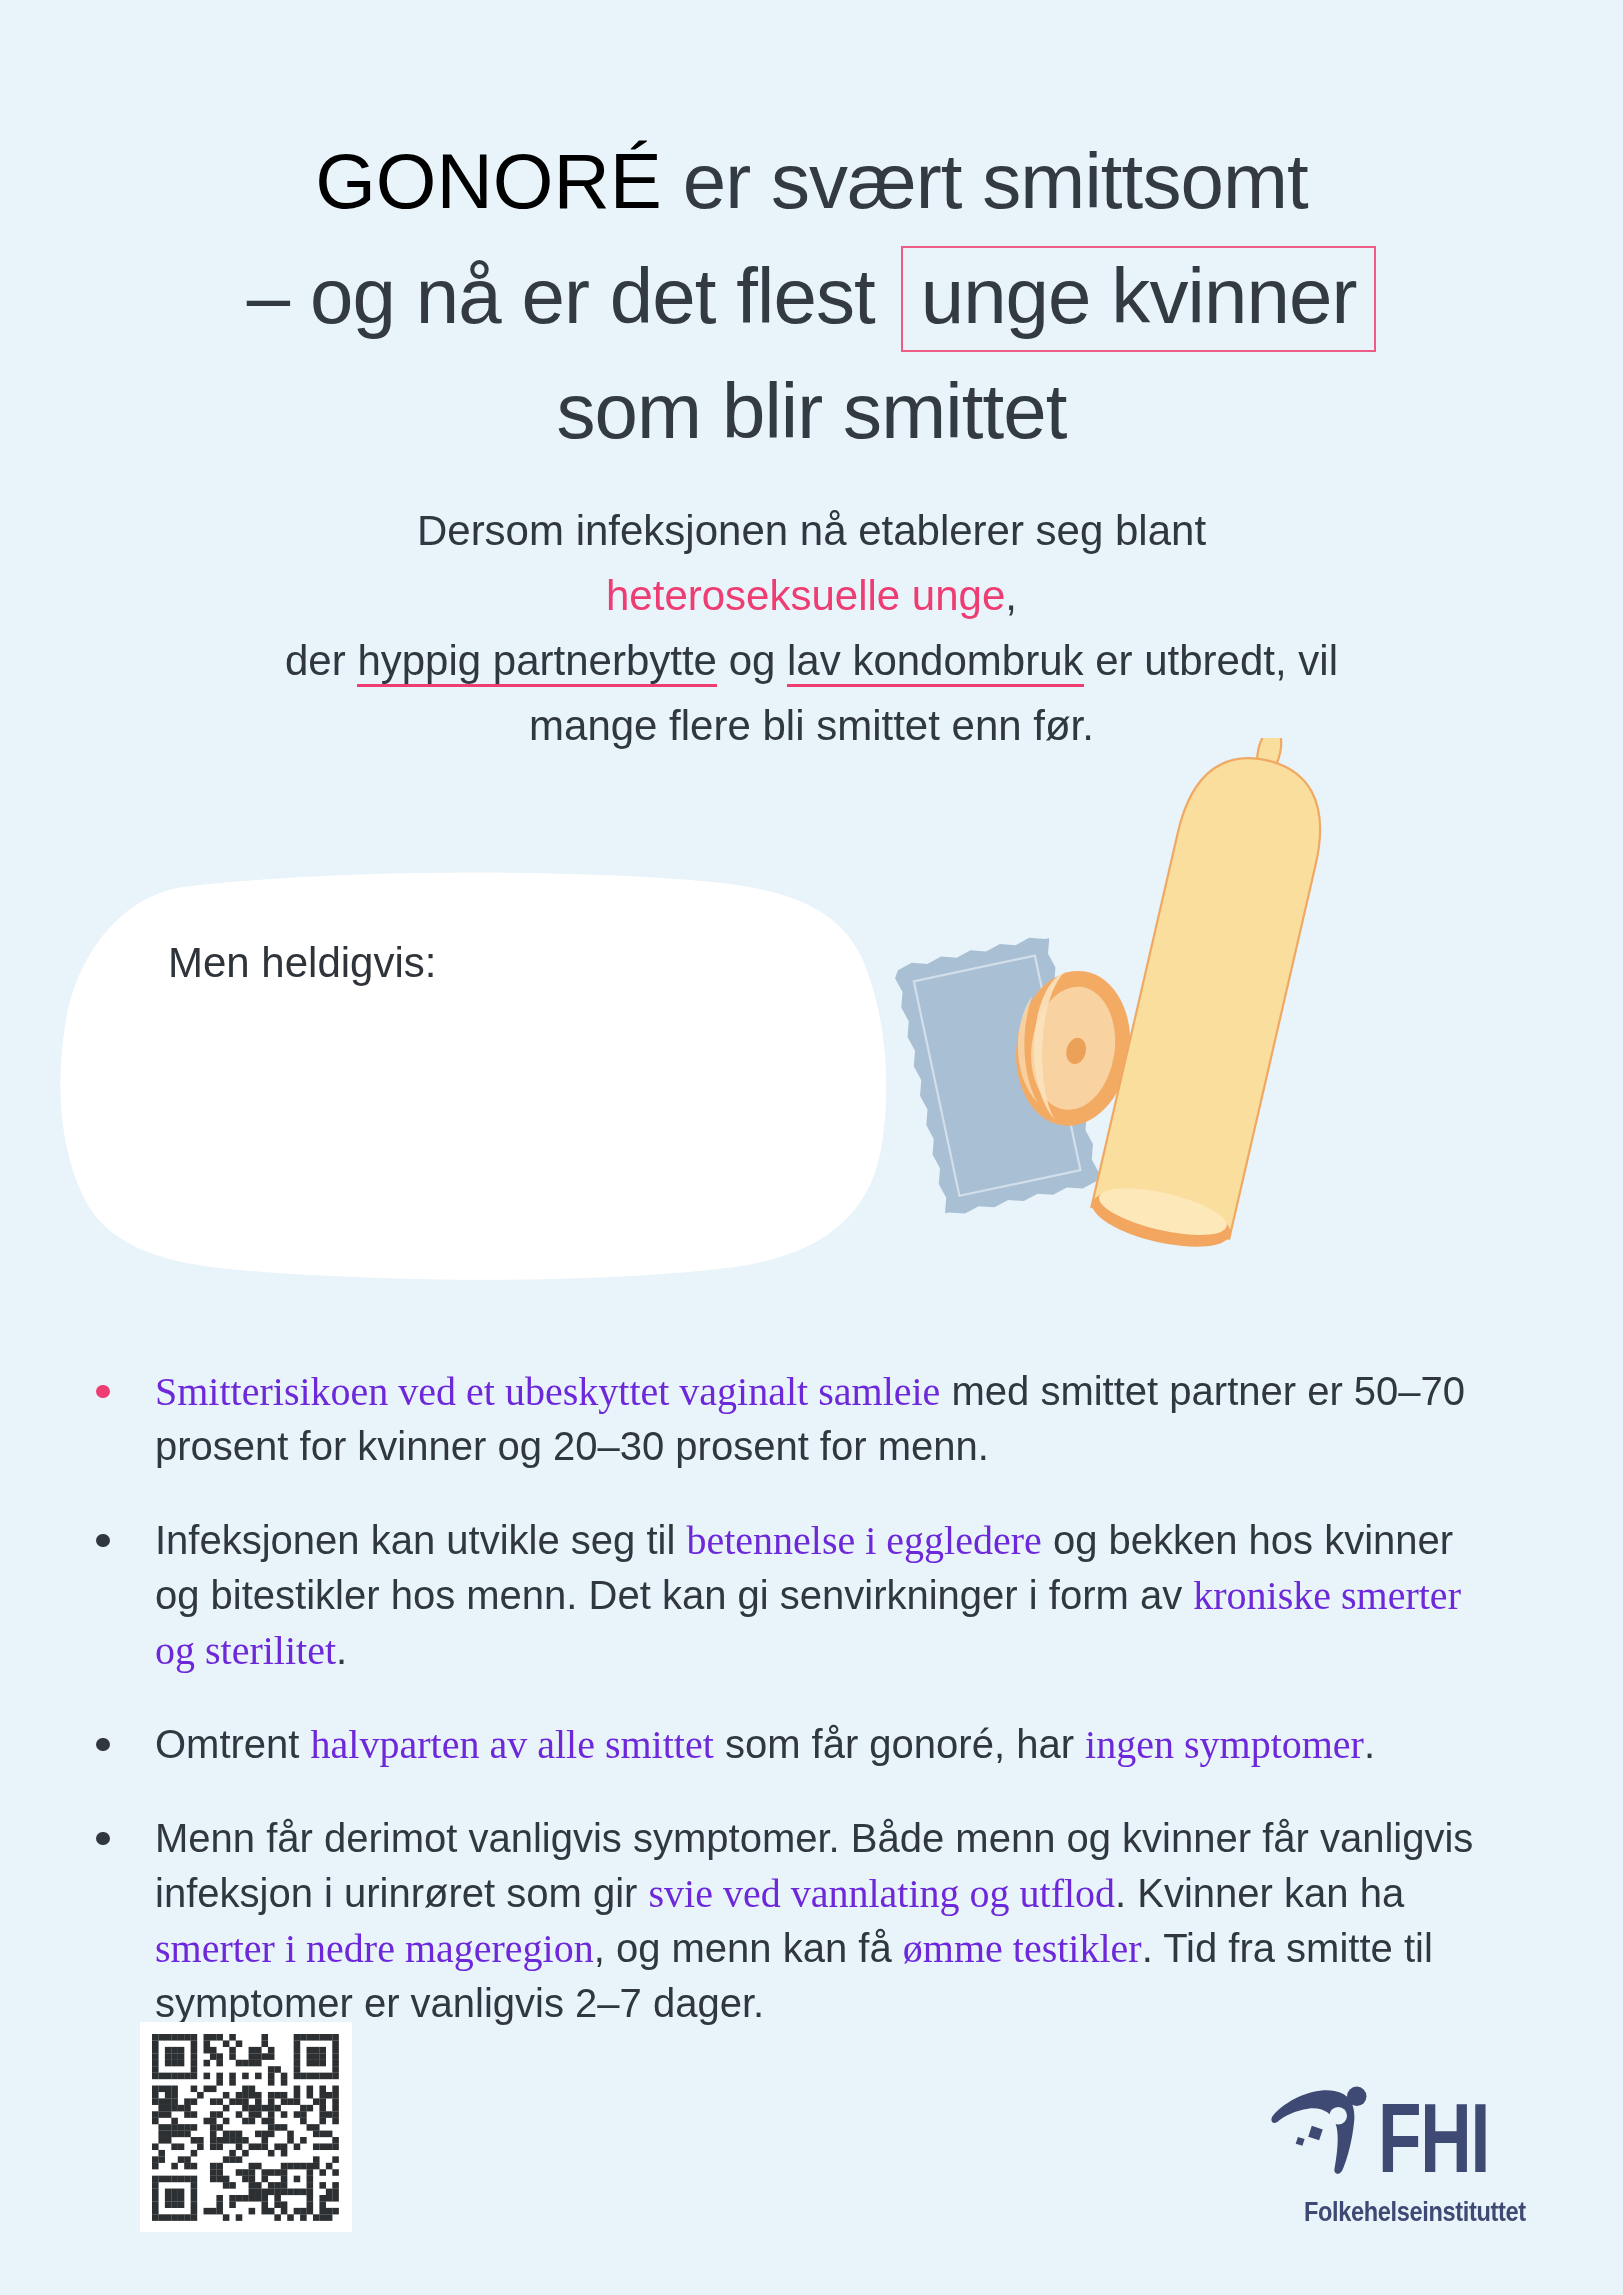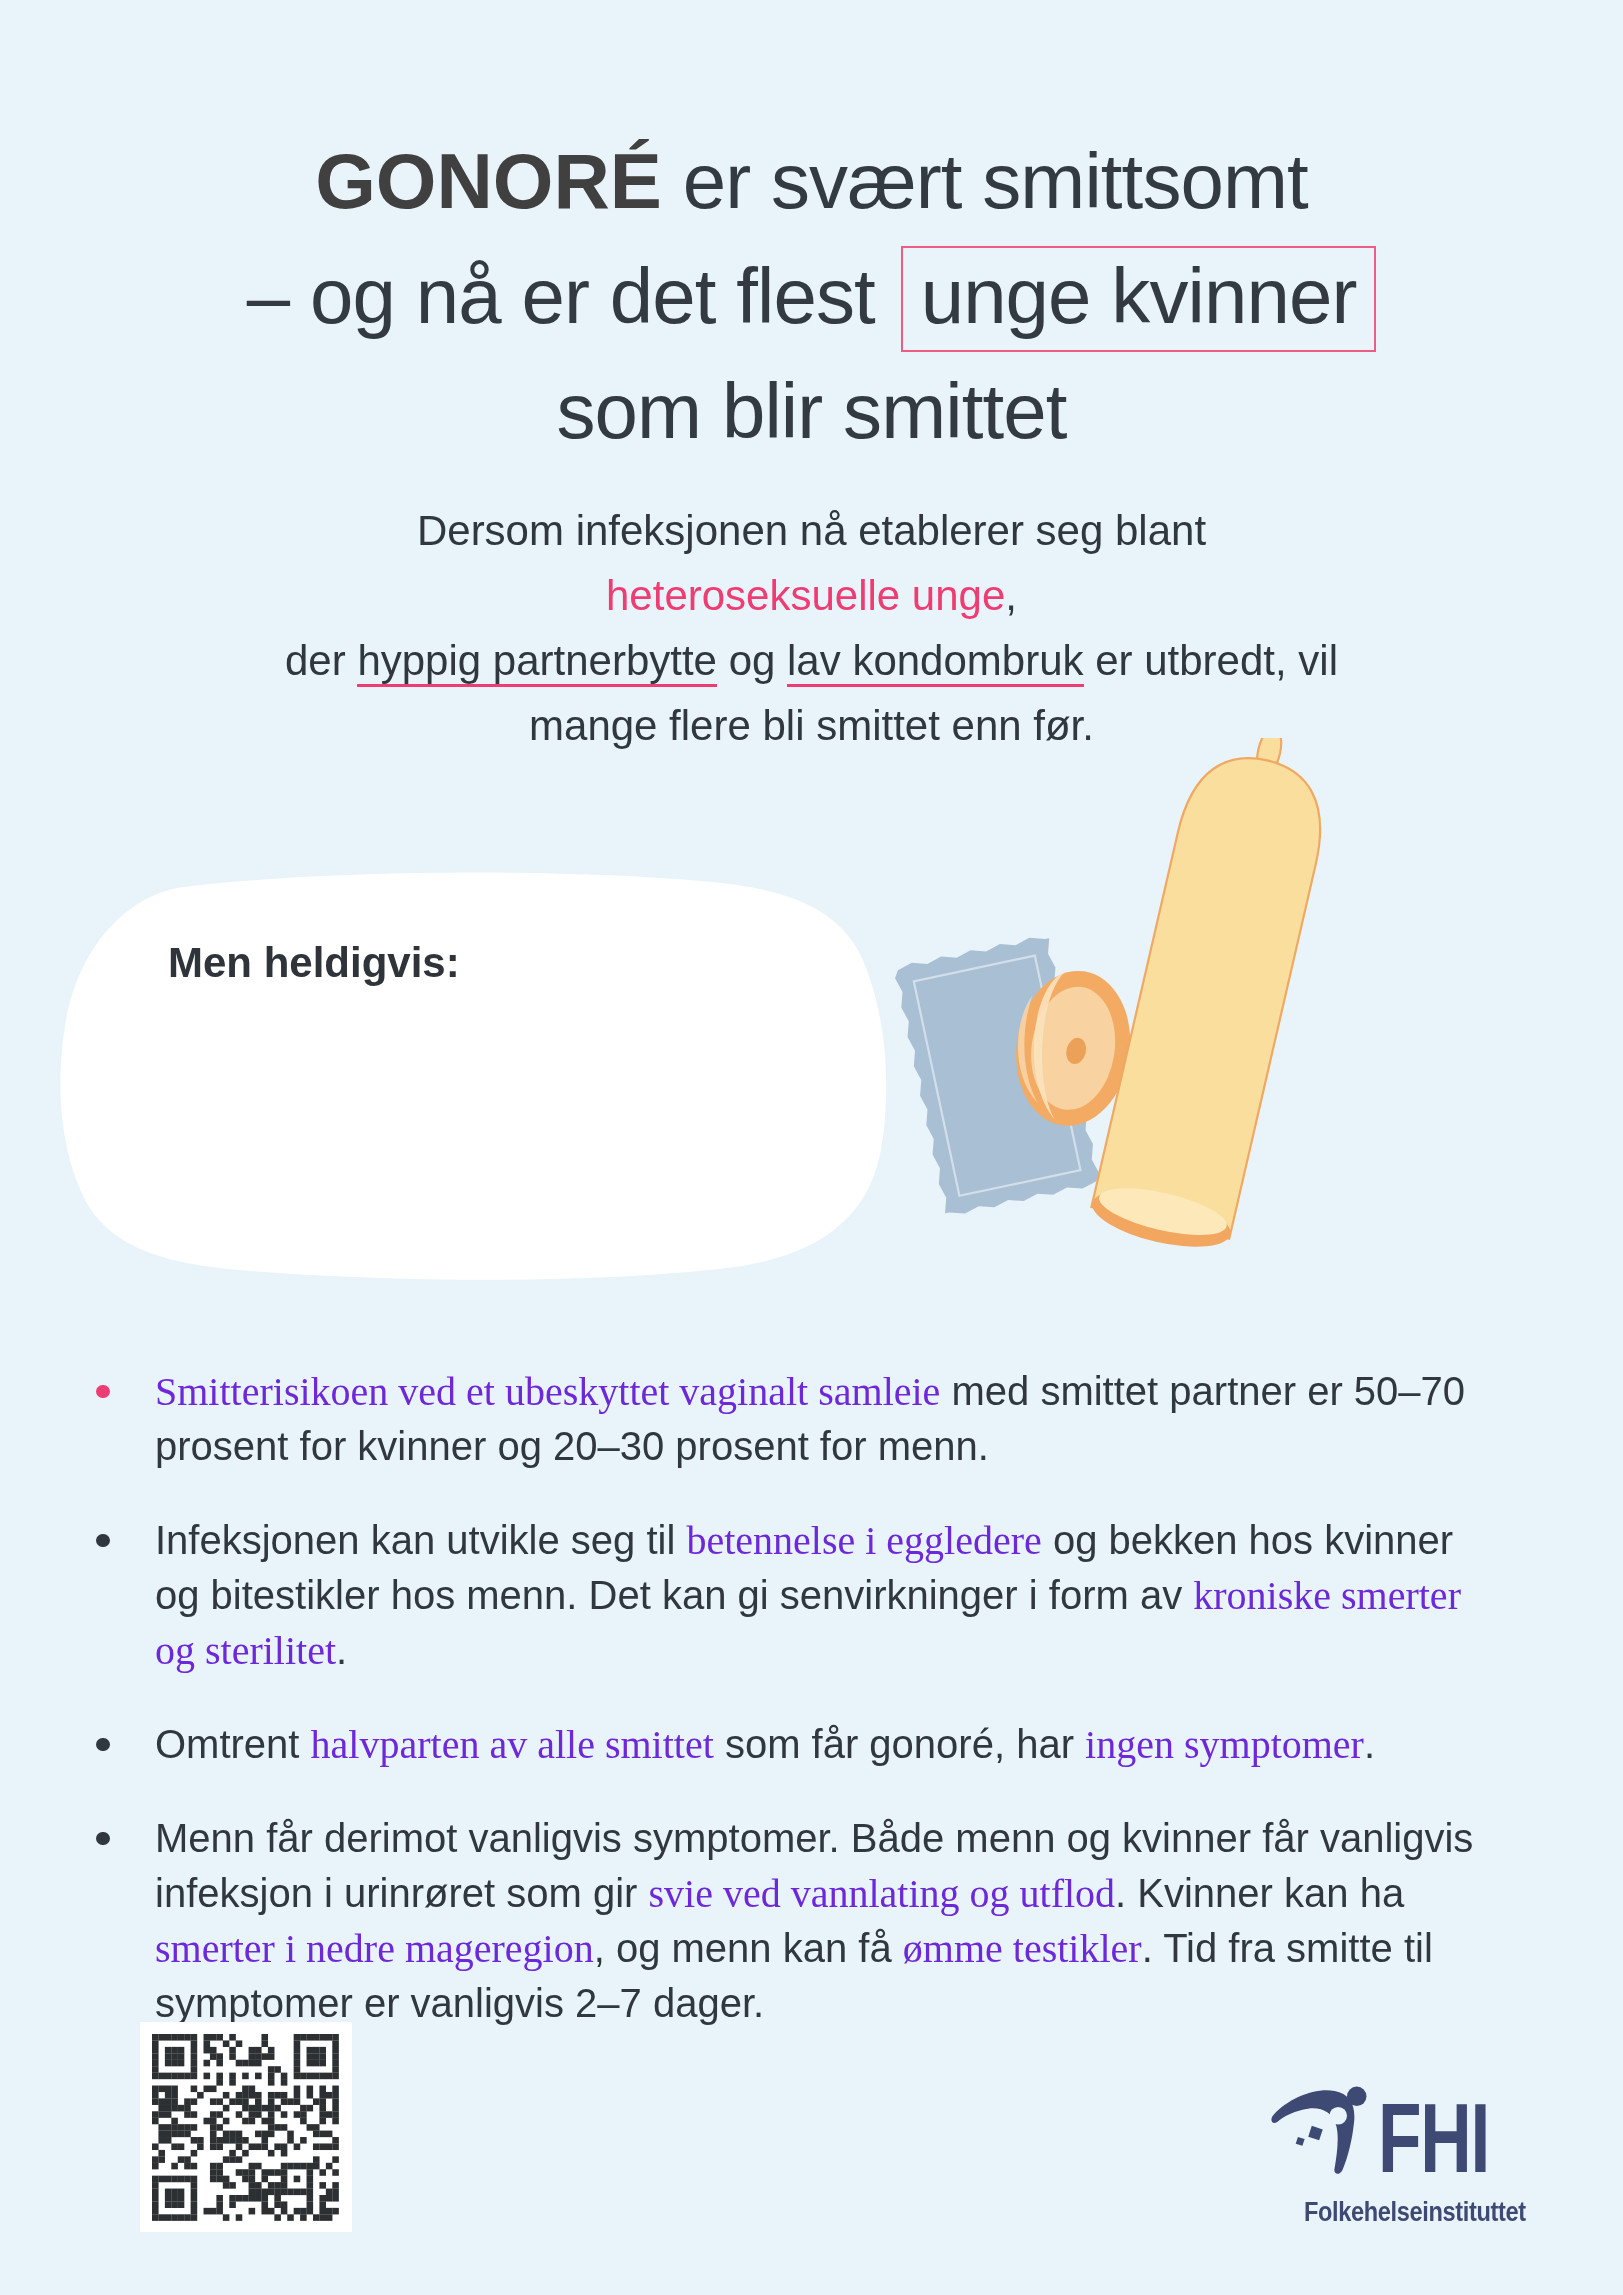--- a/index.html
+++ b/index.html
@@ -2,32 +2,32 @@
 <html style="font-size:14px"><head>
 <meta charset="utf-8">
 <style>
   html,body{margin:0;padding:0;}
   body{font-family:"Liberation Sans", sans-serif;}
   #poster{position:relative;width:1623px;height:2295px;background:#e8f3fa;overflow:hidden;}
 
   
   .title-block{position:absolute;left:0;right:0;top:124px;text-align:center;
     font-size:78px;line-height:115px;color:#333a41;letter-spacing:-0.9px;font-weight:400;}
-  .gonore{color:#404040;font-weight:700;letter-spacing:0;margin-top:17px;}
+  .gonore{color:#000000;font-weight:400;letter-spacing:0;margin-top:17px;}
   .boxed{display:inline-block;border:2.7px solid #ee5c86;padding:0 17.7px 5.3px;margin-left:5.3px;line-height:97px;}
 
   
   .intro{position:absolute;left:0;right:0;top:498px;text-align:center;
     font-size:42px;line-height:65px;color:#31373e;font-weight:400;}
   .intro .pink{color:#ee3d73;margin-top:40px;}
   .intro .und{border-bottom:3.5px solid #ee3d73;text-align:center;}
 
   
   .blob-svg{position:absolute;left:53px;top:862px;width:840px;height:424px;}
-  .kicker{position:absolute;left:168px;top:939px;font-size:42px;color:#2e343a;font-weight:700;}
+  .kicker{position:absolute;left:168px;top:939px;font-size:42px;color:#2e343a;font-weight:400;}
   .headline{position:absolute;left:168px;top:1010px;font-size:65px;line-height:92px;
     font-weight:700;color:#45bcd8;}
 
   
   .illu-svg{position:absolute;left:884px;top:738px;width:548px;height:557px;}
 
   
   .bullets{position:absolute;left:84px;top:1364px;width:1415px;list-style:none;margin:0;padding:0;
     font-size:40px;line-height:55px;color:#31373e;}
   .bullets li{position:relative;padding-left:71px;margin-bottom:39px;}

